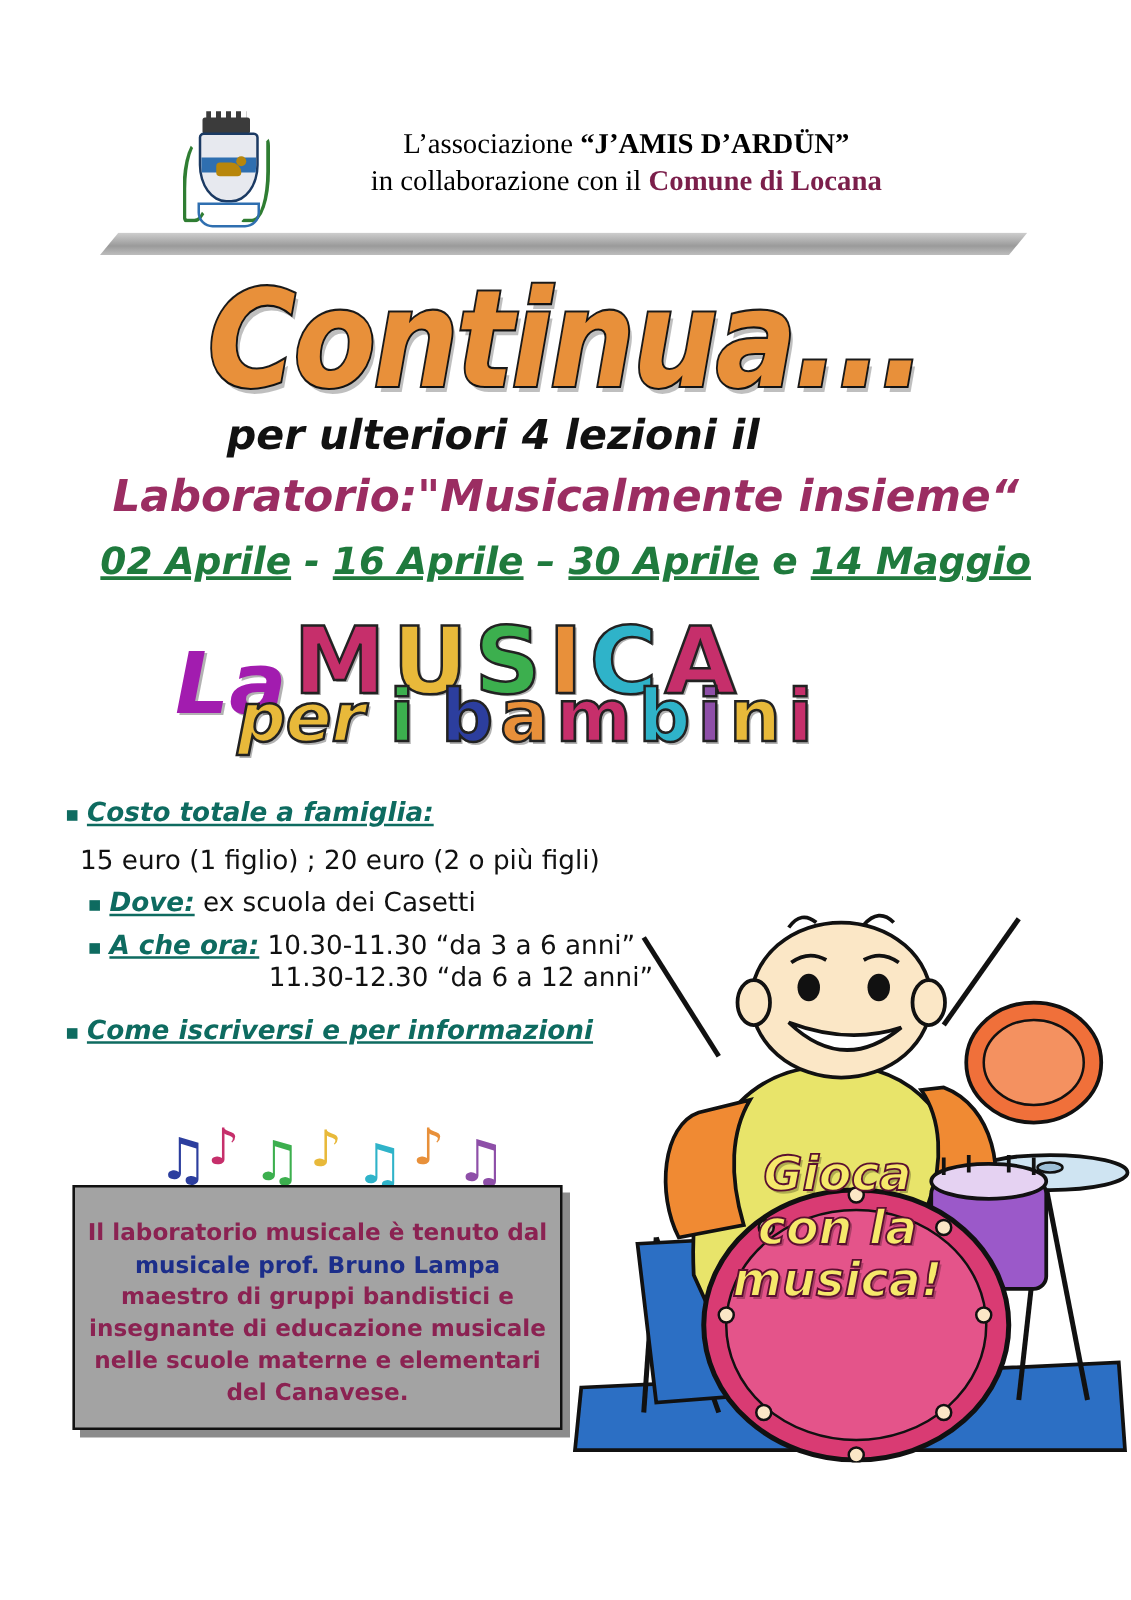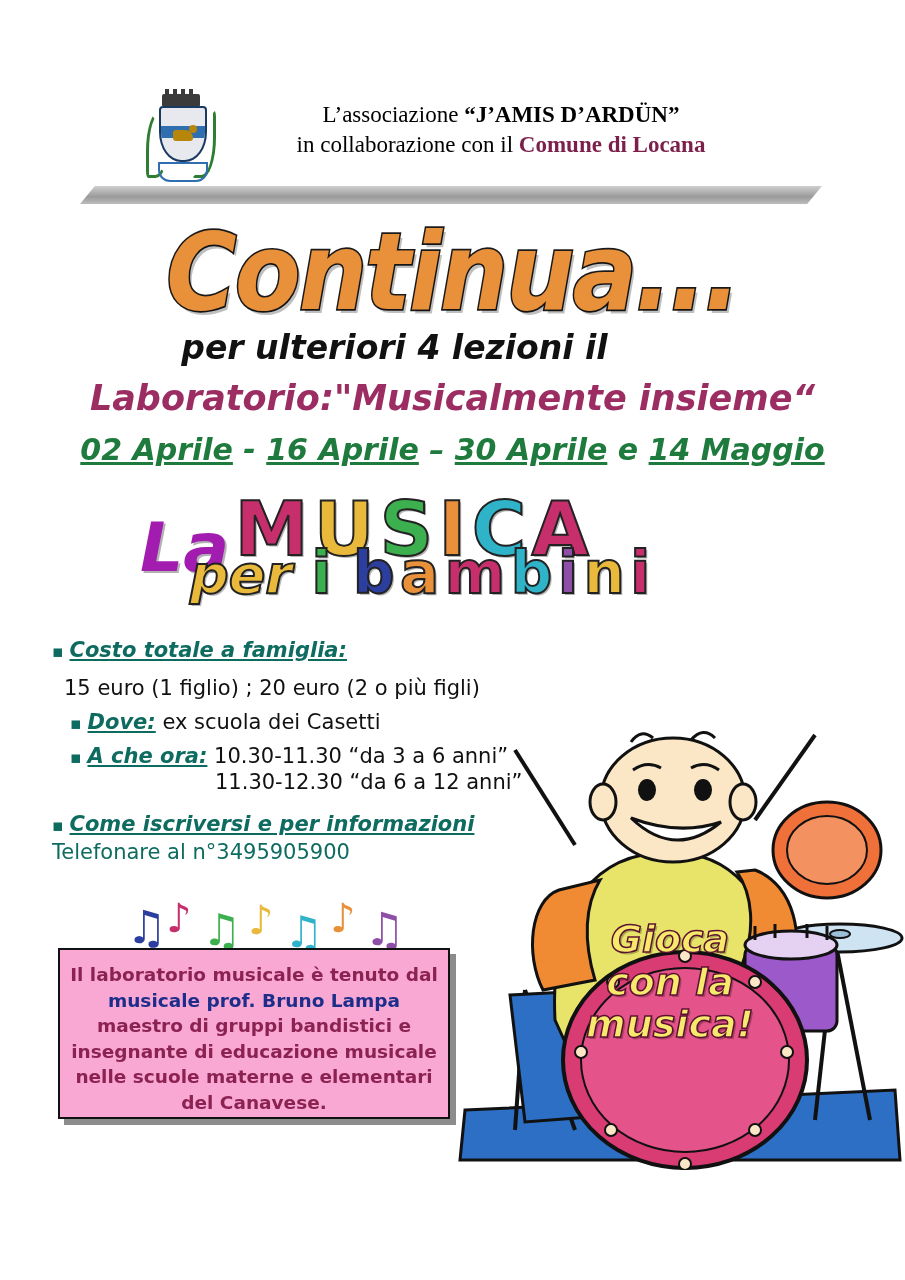--- a/index.html
+++ b/index.html
@@ -287,31 +287,31 @@
     font-family: "DejaVu Sans", sans-serif;
     line-height: 1;
   }
 
   
   .infobox {
     position: absolute;
     left: 58px;
     top: 948px;
     width: 392px;
-    height: 171px;
+    height: 196px;
     border: 2px solid #111;
-    background: #f9a8d4;
+    background: #a3a3a3;
     box-shadow: 6px 6px 0 rgba(0,0,0,0.45);
     text-align: center;
     font-family: "DejaVu Sans", sans-serif;
     font-weight: bold;
     font-size: 18.5px;
     line-height: 1.38;
     color: #8B2252;
-    padding-top: 12px;
+    padding-top: 24px;
     box-sizing: border-box;
   }
   .infobox .l2 { color: #1C2E8A; }
 
   
   .illus {
     position: absolute;
     left: 455px;
     top: 690px;
     width: 450px;
@@ -405,21 +405,20 @@
     </div>
     <div class="li row-dove">
       <span class="bullet">▪</span><span class="lbl">Dove:</span><span> ex scuola dei Casetti</span>
     </div>
     <div class="li row-ora">
       <span class="bullet">▪</span><span class="lbl">A che ora:</span><span> 10.30-11.30 “da 3 a 6 anni”</span>
       <span class="ora-2">11.30-12.30 “da 6 a 12 anni”</span>
     </div>
     <div class="li row-iscr">
       <span class="bullet">▪</span><span class="lbl">Come iscriversi e per informazioni</span>
-      <span class="tel">Telefonare al n°3495905900</span>
     </div>
   </div>
 
   <div class="notes">
     <span style="left:0px;  top:6px;  color:#2C3E9E;">♫</span>
     <span style="left:40px; top:0px;  color:#C62F6B; font-size:40px;">♪</span>
     <span style="left:76px; top:10px; color:#3CAF4E; font-size:44px;">♫</span>
     <span style="left:122px;top:2px;  color:#E8B93A; font-size:40px;">♪</span>
     <span style="left:158px;top:12px; color:#2FB3C9; font-size:44px;">♫</span>
     <span style="left:204px;top:0px;  color:#E8903A; font-size:40px;">♪</span>

